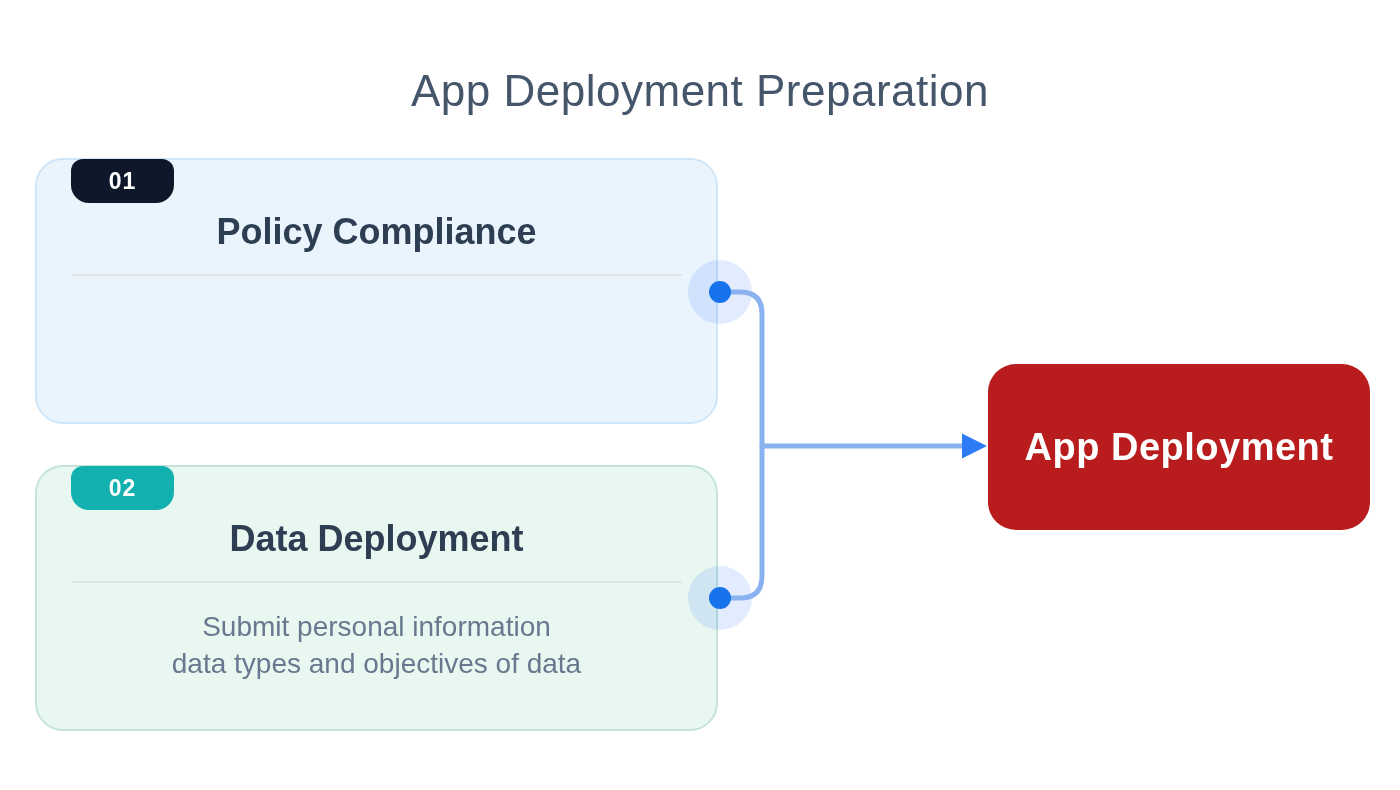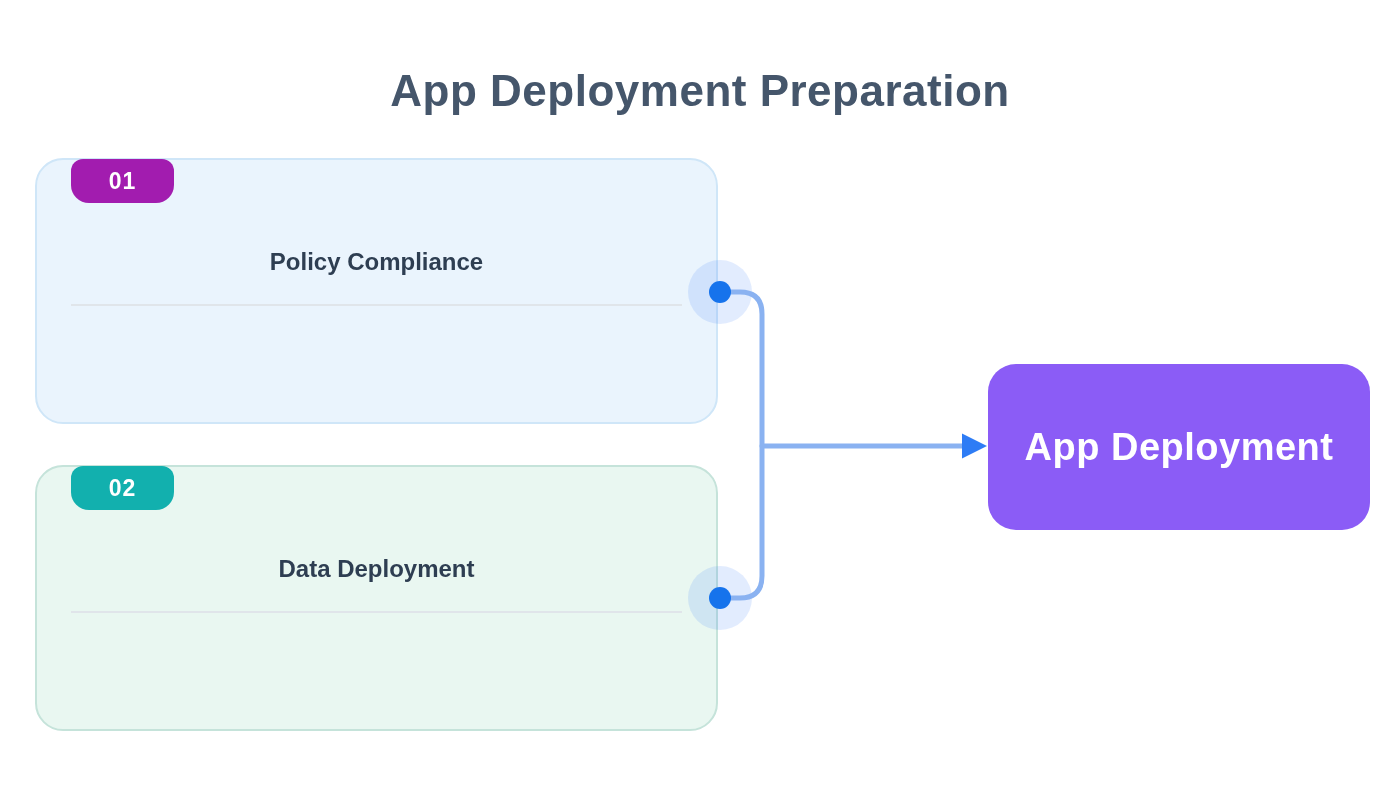--- a/index.html
+++ b/index.html
@@ -16,21 +16,21 @@
     overflow: hidden;
   }
   .page-title {
     position: absolute;
     left: 0;
     right: 0;
     top: 66px;
     margin: 0;
     text-align: center;
     font-size: 44px;
-    font-weight: 700;
+    font-weight: 400;
     letter-spacing: 0.5px;
     color: #45566b;
   }
   .step-card {
     position: absolute;
     left: 35px;
     width: 683px;
     height: 266px;
     border: 2px solid;
     border-radius: 28px;
@@ -48,23 +48,23 @@
     display: flex;
     align-items: center;
     justify-content: center;
     color: #ffffff;
     font-size: 23px;
     font-weight: 700;
     letter-spacing: 1px;
   }
   .step-title {
     margin: 0;
-    padding-top: 80px;
+    padding-top: 50px;
     text-align: center;
-    font-size: 24px;
+    font-size: 36px;
     font-weight: 700;
     line-height: 44px;
     color: #2e3e52;
   }
   .step-divider {
     height: 0;
     border: 0;
     border-top: 2px solid #e0e5ea;
     margin: 20px 34px 0 34px;
   }
@@ -103,38 +103,40 @@
   }
 </style>
 </head>
 <body>
 
 <div class="canvas">
 
   <h1 class="page-title">App Deployment Preparation</h1>
 
   <div class="step-card card-1" style="background: rgb(234, 244, 253); border-color: rgb(207, 230, 248);">
-    <div class="step-badge" style="background: #a21caf;">01</div>
+    <div class="step-badge" style="background: #0f172a;">01</div>
     <h2 class="step-title">Policy Compliance</h2>
     <hr class="step-divider">
   </div>
 
   <div class="step-card card-2" style="background: rgb(233, 247, 241); border-color: rgb(197, 227, 218);">
     <div class="step-badge" style="background: rgb(18, 176, 174);">02</div>
     <h2 class="step-title">Data Deployment</h2>
     <hr class="step-divider">
+    <div class="step-description">Submit personal information
+data types and objectives of data</div>
   </div>
 
   <svg class="connector-overlay" viewBox="0 0 1400 790" xmlns="http://www.w3.org/2000/svg">
     <circle cx="720" cy="292" r="32" style="fill: rgba(59, 130, 246, 0.15);"></circle>
     <circle cx="720" cy="598" r="32" style="fill: rgba(59, 130, 246, 0.15);"></circle>
     <path d="M 722 292 H 740 Q 762 292 762 314 V 576 Q 762 598 740 598 H 722" fill="none" stroke-width="5" stroke-linecap="round" style="stroke: rgb(138, 178, 241);"></path>
     <path d="M 762 446 H 963" fill="none" stroke-width="5" stroke-linecap="round" style="stroke: rgb(138, 178, 241);"></path>
     <polygon points="962,433.5 962,458.5 987,446" style="fill: rgb(46, 124, 245);"></polygon>
     <circle cx="720" cy="292" r="11" style="fill: rgb(22, 115, 236);"></circle>
     <circle cx="720" cy="598" r="11" style="fill: rgb(22, 115, 236);"></circle>
   </svg>
 
-  <div class="result-node" style="background: #8b5cf6;">
+  <div class="result-node" style="background: #b91c1c;">
     <span class="result-label">App Deployment</span>
   </div>
 
 </div>
 
 </body></html>

